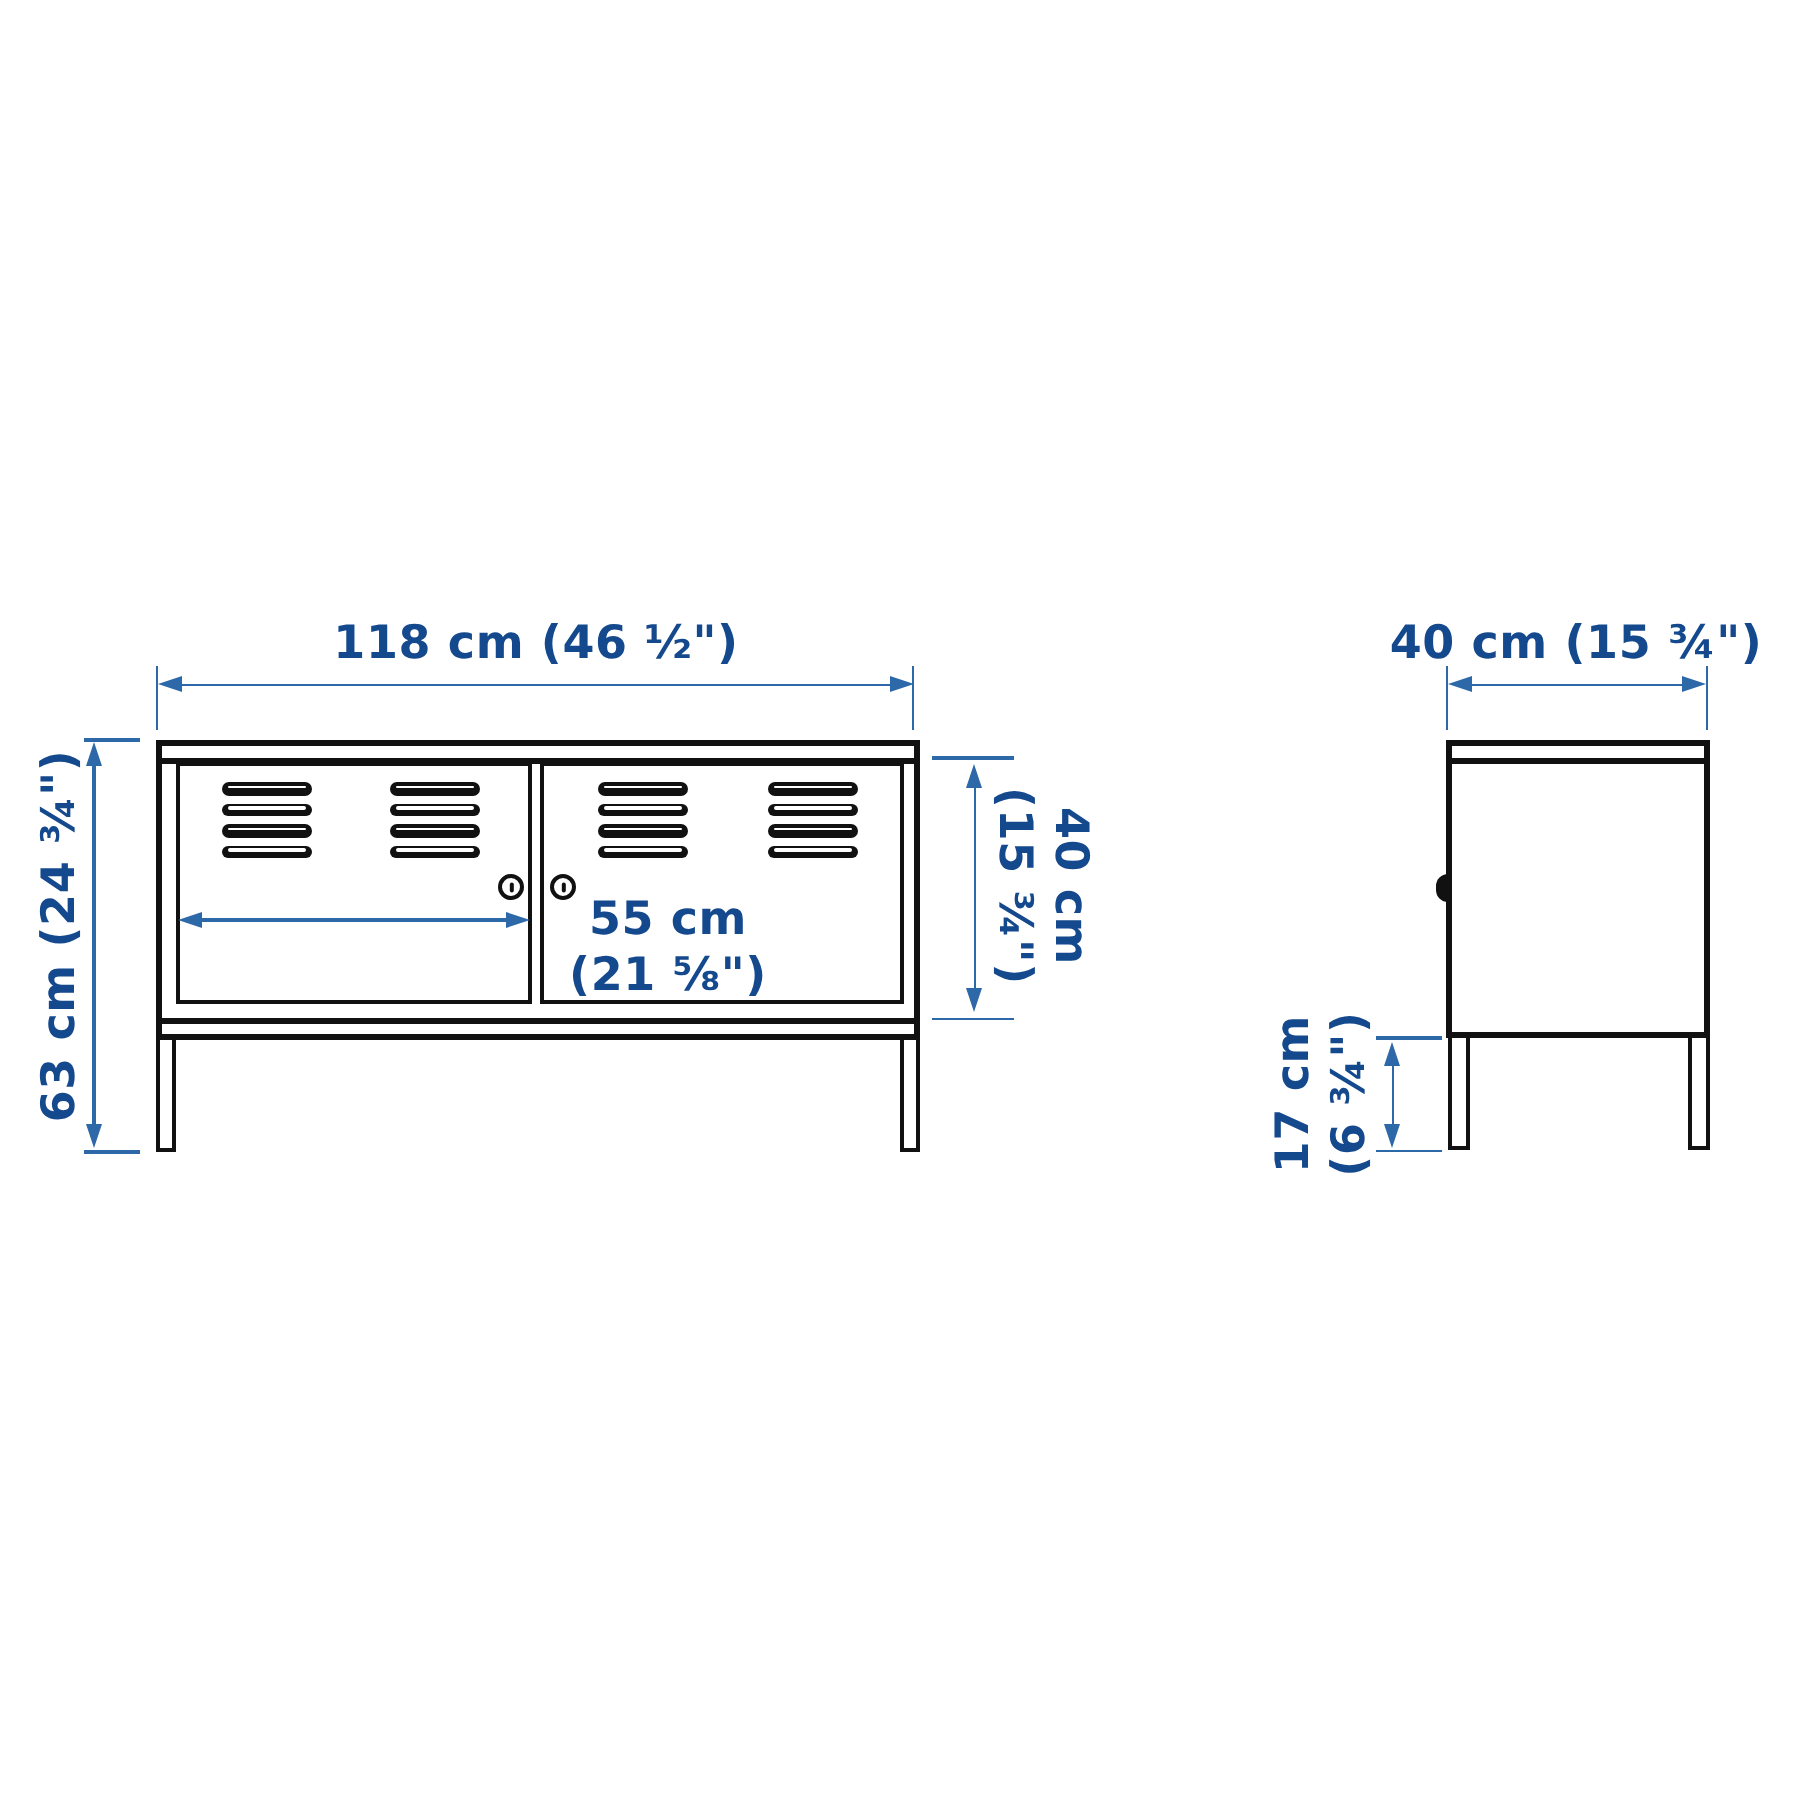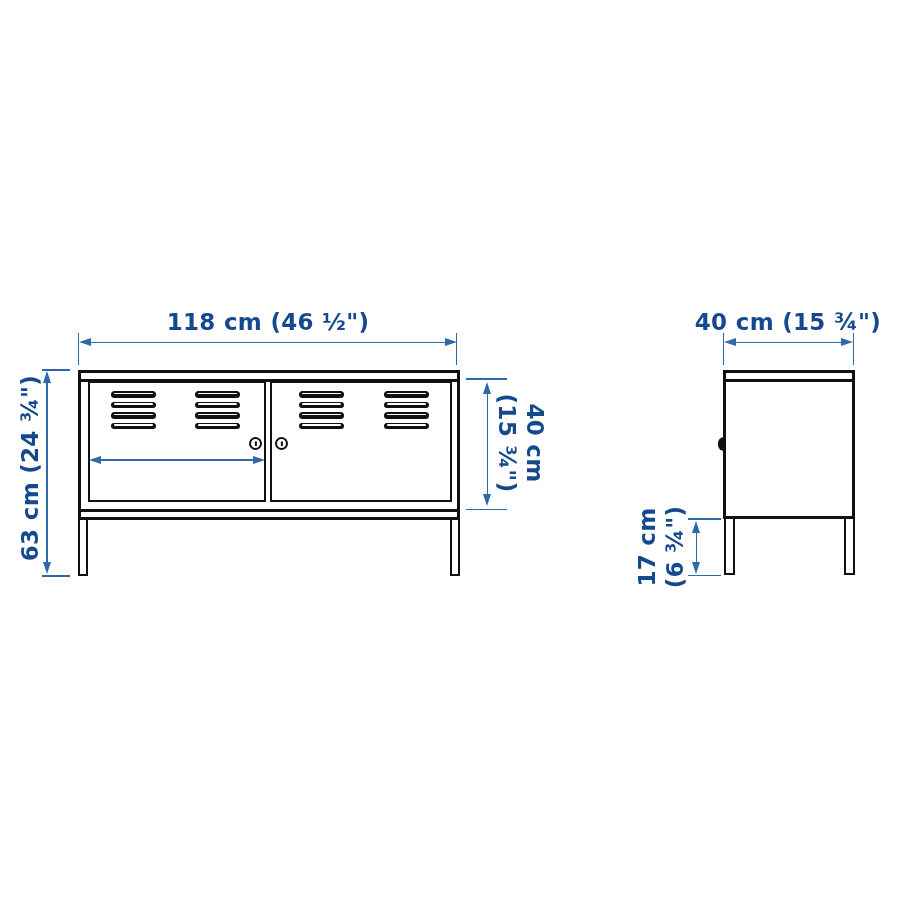--- a/index.html
+++ b/index.html
@@ -78,20 +78,24 @@
 
   <div class="keyhole" style="left:249px;top:437px;"></div>
   <div class="keyhole" style="left:275px;top:437px;"></div>
 
   <div class="leg" style="left:78px;top:520px;width:10px;height:56px;"></div>
   <div class="leg" style="left:450px;top:520px;width:10px;height:56px;"></div>
 
   <div class="line-h" style="left:100px;top:459.2px;width:154px;"></div>
   <div class="arr arr-l" style="left:89px;top:455.5px;"></div>
   <div class="arr arr-r" style="left:253px;top:455.5px;"></div>
+  <div class="dimtext center" style="left:334px;top:474px;">
+    <span style="display:block;">55 cm</span>
+    <span style="display:block;">(21 ⅝")</span>
+  </div>
 
   <div class="dimtext rot-ccw" style="left:30px;top:468px;">63 cm (24 ¾")</div>
   <div class="line-v" style="left:46.2px;top:382px;height:181px;"></div>
   <div class="arr arr-u" style="left:42.5px;top:371px;"></div>
   <div class="arr arr-d" style="left:42.5px;top:562px;"></div>
   <div class="line-h" style="left:42px;top:369px;width:28px;"></div>
   <div class="line-h" style="left:42px;top:575px;width:28px;"></div>
 
   <div class="line-v" style="left:486.7px;top:393px;height:103px;"></div>
   <div class="arr arr-u" style="left:483px;top:382px;"></div>

